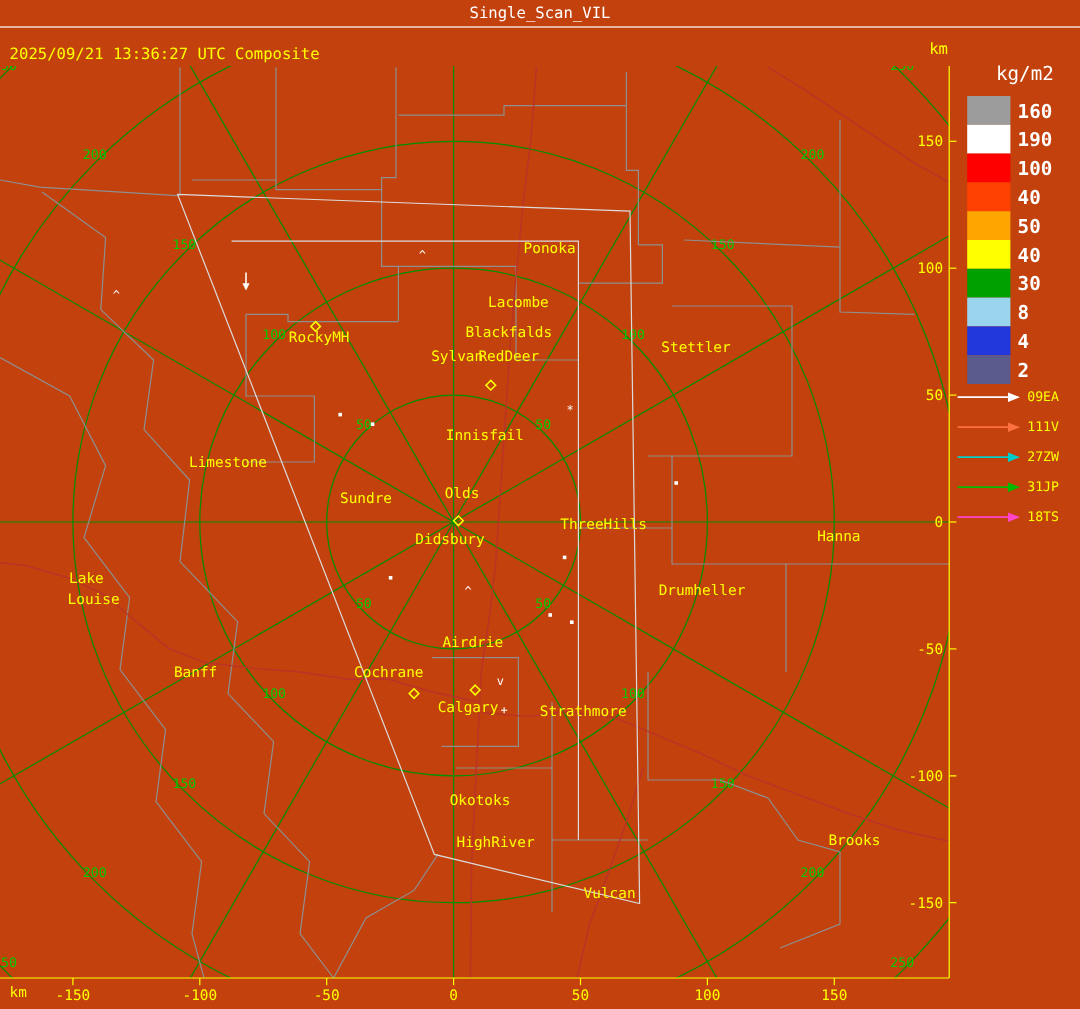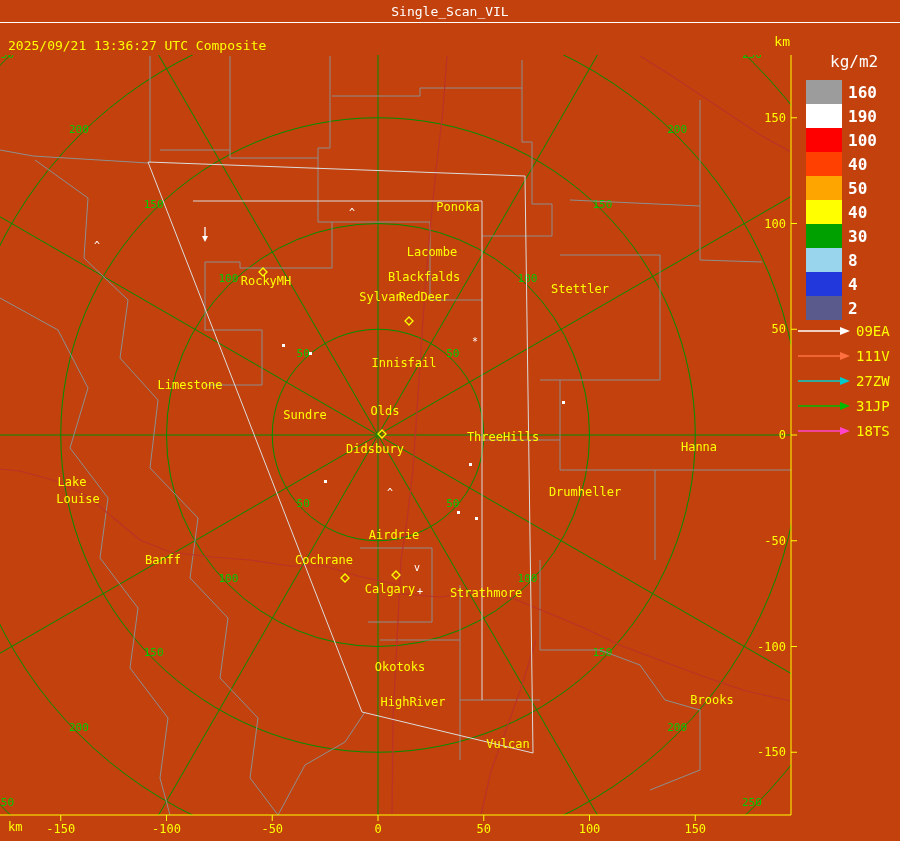--- a/index.html
+++ b/index.html
@@ -12,21 +12,21 @@
   .km-bottom{position:absolute;top:820px;left:8px;color:#ffff00;font-size:12px;}
   #map-svg{position:absolute;left:0;top:0;}
   #map-svg text{font-family:"DejaVu Sans Mono","Liberation Mono",monospace;}
   #panel{position:absolute;left:800px;top:52px;width:100px;color:#fff;font-size:16px;}
   .unit{height:16px;margin-left:30px;margin-bottom:12px;color:#ffffff;}
   .lrow{display:flex;align-items:center;height:24px;font-weight:bold;}
   .swatch{width:36px;height:24px;margin-left:6px;flex:none;}
   .lval{margin-left:6px;color:#ffffff;}
   #tracks{position:absolute;left:796px;top:318px;width:104px;}
   .trow{display:flex;align-items:center;height:25px;}
-  .tid{color:#ffff00;font-size:14px;margin-left:4px;}
+  .tid{color:#ffff00;font-size:11px;margin-left:4px;}
 </style>
 </head>
 <body>
 
 <div id="app">
   <div class="ttl">Single_Scan_VIL</div>
   <div class="hr"></div>
   <div class="ts">2025/09/21 13:36:27 UTC Composite</div>
   <div class="km-top">km</div>
   <div class="km-bottom">km</div>

